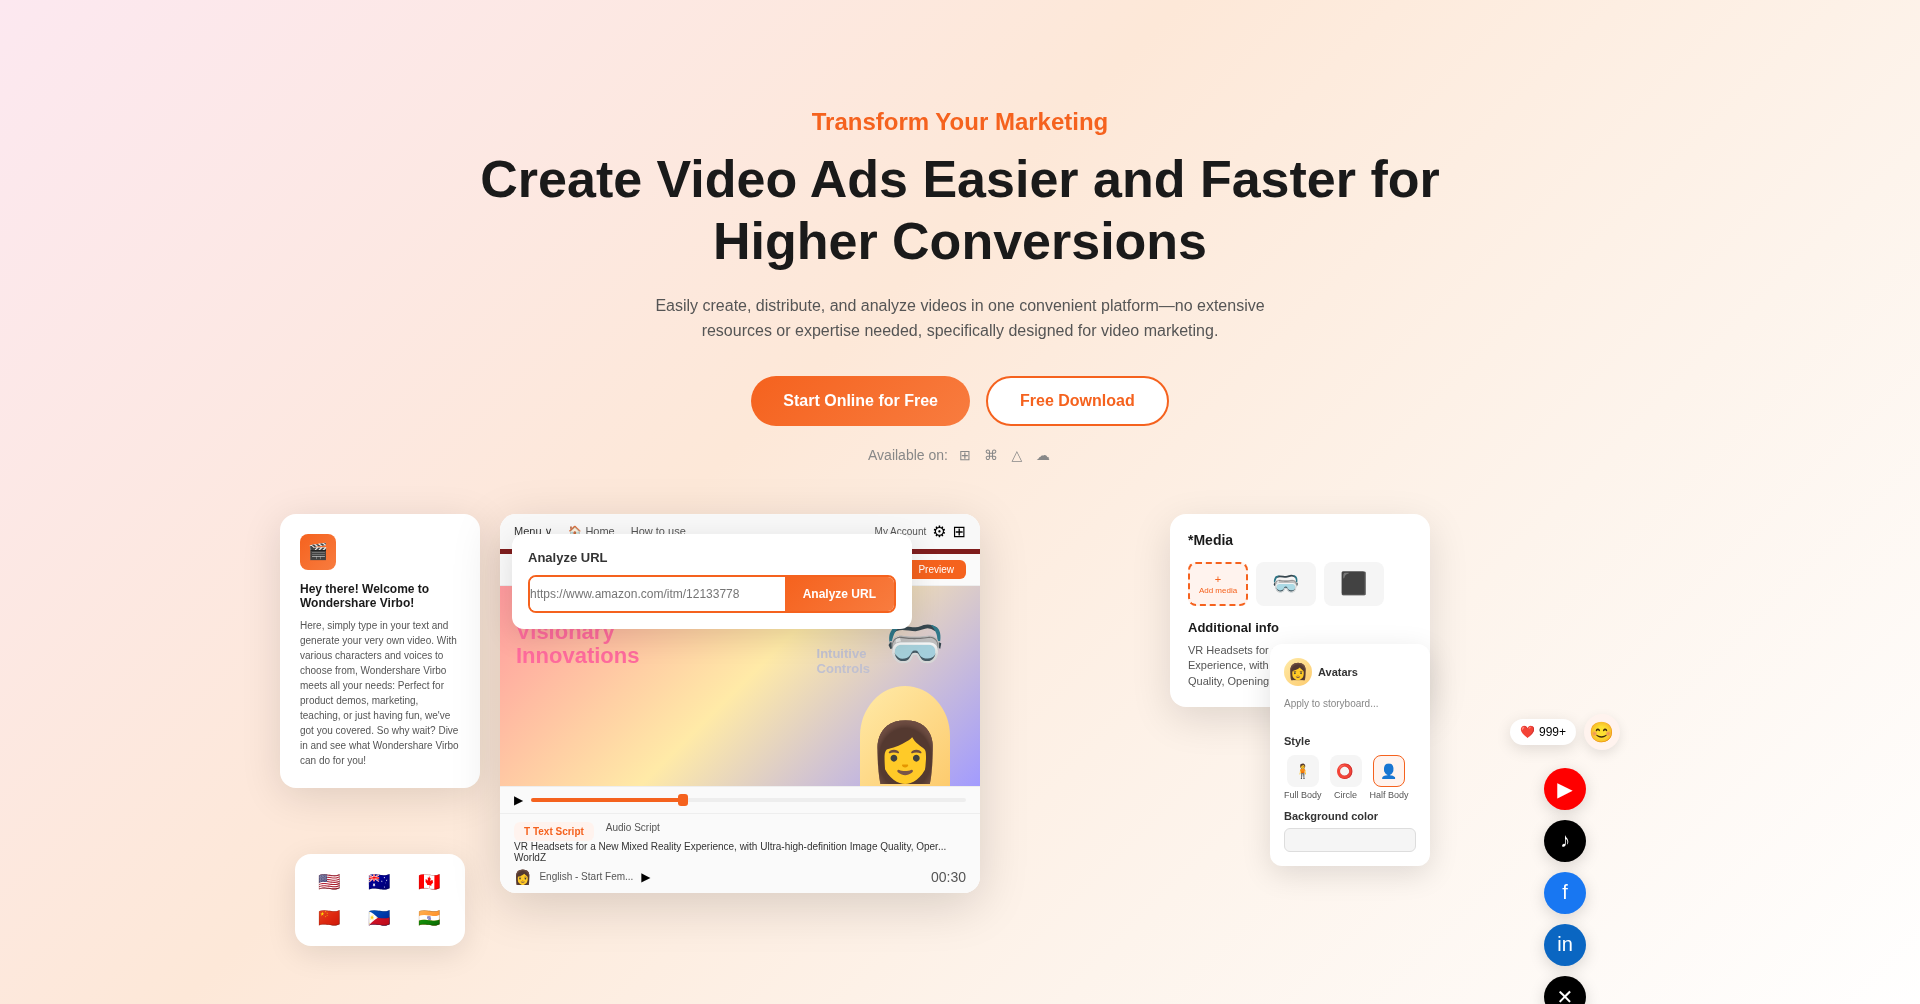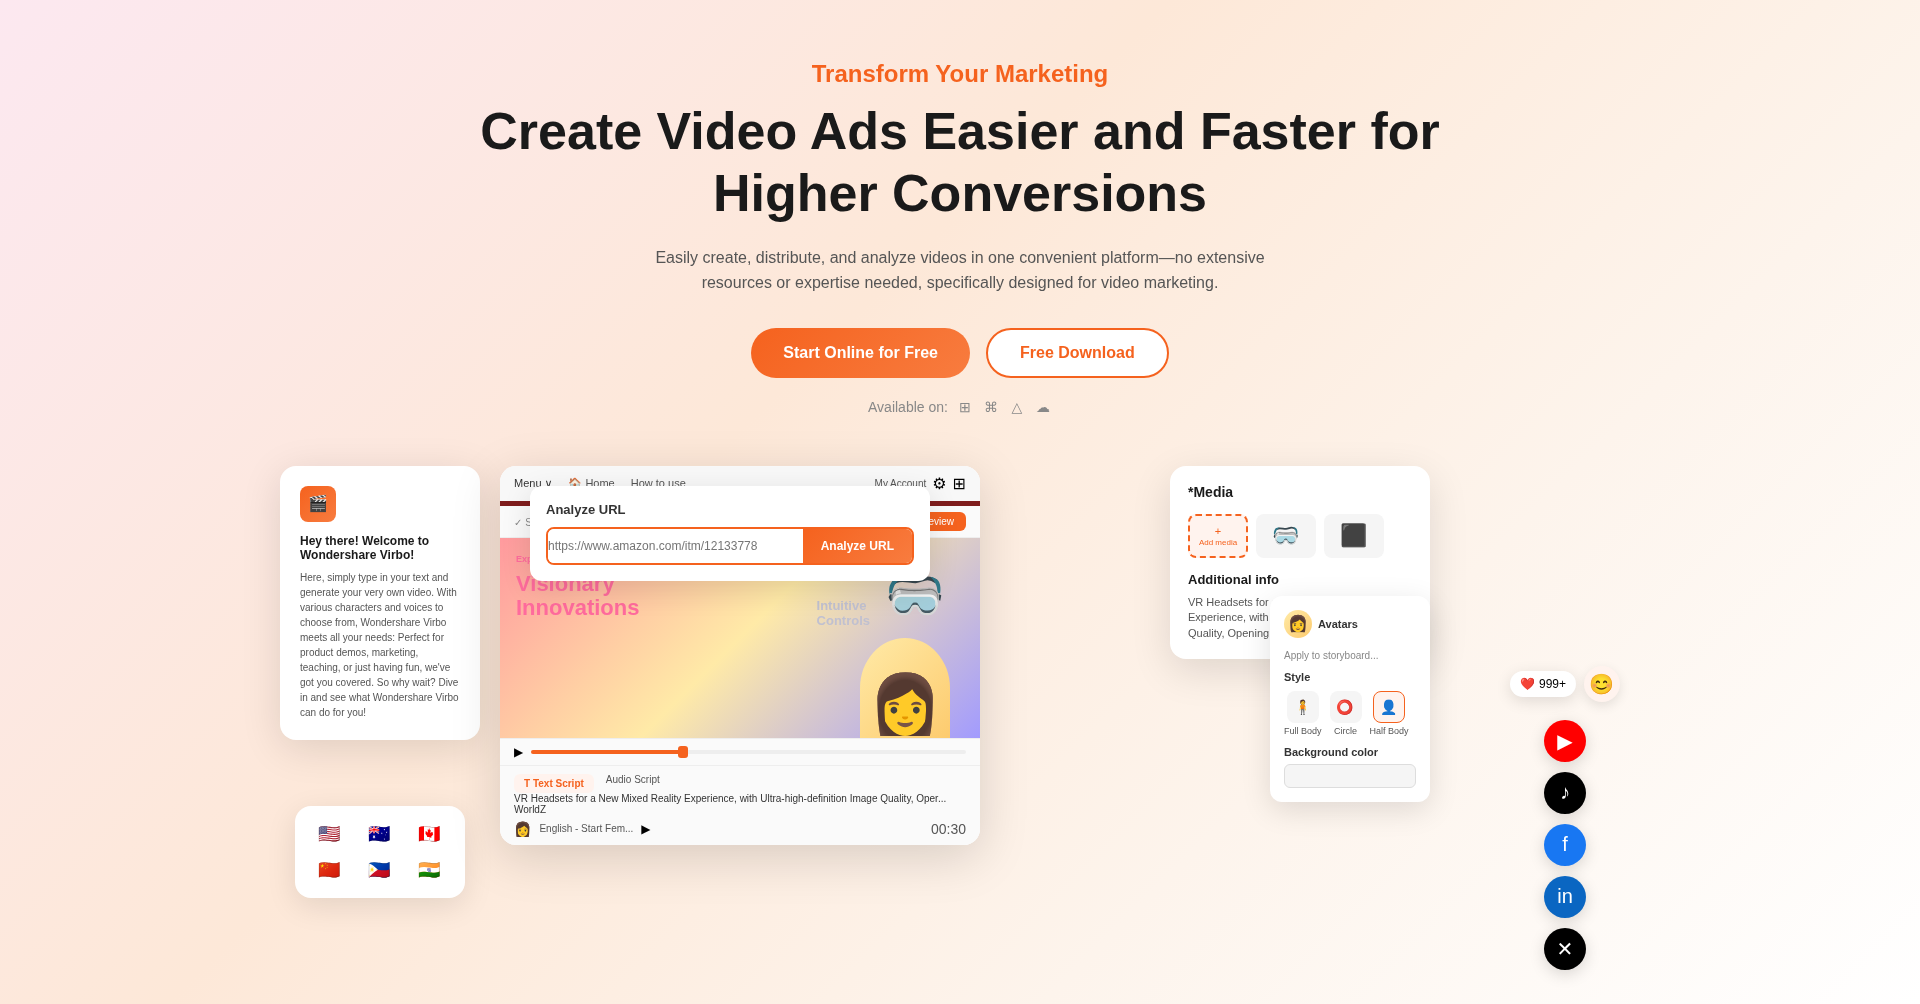--- a/index.html
+++ b/index.html
@@ -8,20 +8,21 @@
       background: linear-gradient(135deg, #fce8f0 0%, #fde8d8 40%, #fdf4ec 70%, #fff 100%);
       min-height: 1004px;
       width: 1920px;
       overflow: hidden;
       position: relative;
     }
 
     .hero-section {
       text-align: center;
       padding: 60px 20px 40px;
+      margin-top: 48px;
     }
 
     .tagline {
       color: #f5621e;
       font-size: 24px;
       font-weight: 700;
       margin-bottom: 12px;
     }
 
     .headline {
@@ -317,21 +318,21 @@
       font-weight: 600;
       color: #333;
     }
 
     .apply-btn {
       font-size: 10px;
       color: #888;
       background: none;
       border: none;
       cursor: pointer;
-      margin-bottom: 10px;
+      margin-bottom: 26px;
       display: block;
     }
 
     .style-label {
       font-size: 11px;
       font-weight: 600;
       color: #333;
       margin-bottom: 8px;
     }
 
@@ -470,21 +471,21 @@
 
   <div class="flags-card">
     <div class="flag-item">🇺🇸</div>
     <div class="flag-item">🇦🇺</div>
     <div class="flag-item">🇨🇦</div>
     <div class="flag-item">🇨🇳</div>
     <div class="flag-item">🇵🇭</div>
     <div class="flag-item">🇮🇳</div>
   </div>
 
-  <div style="position:absolute; left:530px; top:20px; z-index:10;">
+  <div style="position:absolute; left:512px; top:20px; z-index:10;">
     <div style="background:white; border-radius:12px; padding:16px; box-shadow:0 8px 30px rgba(0,0,0,0.12); width:400px;">
       <div style="font-size:13px; font-weight:600; color:#333; margin-bottom:10px;">Analyze URL</div>
       <div style="display:flex; border:2px solid #f5621e; border-radius:8px; overflow:hidden;">
         <input style="flex: 1 1 0%; border: none; padding: 10px 0; font-size: 12px; color: #ef4444; outline: none;" readonly="" placeholder="https://www.amazon.com/itm/12133778">
         <button style="background:linear-gradient(135deg,#f5621e,#f87c3f); color:white; border:none; padding:10px 18px; font-size:12px; font-weight:600; cursor:pointer;">Analyze URL</button>
       </div>
     </div>
   </div>
 
   <div class="editor-card">

